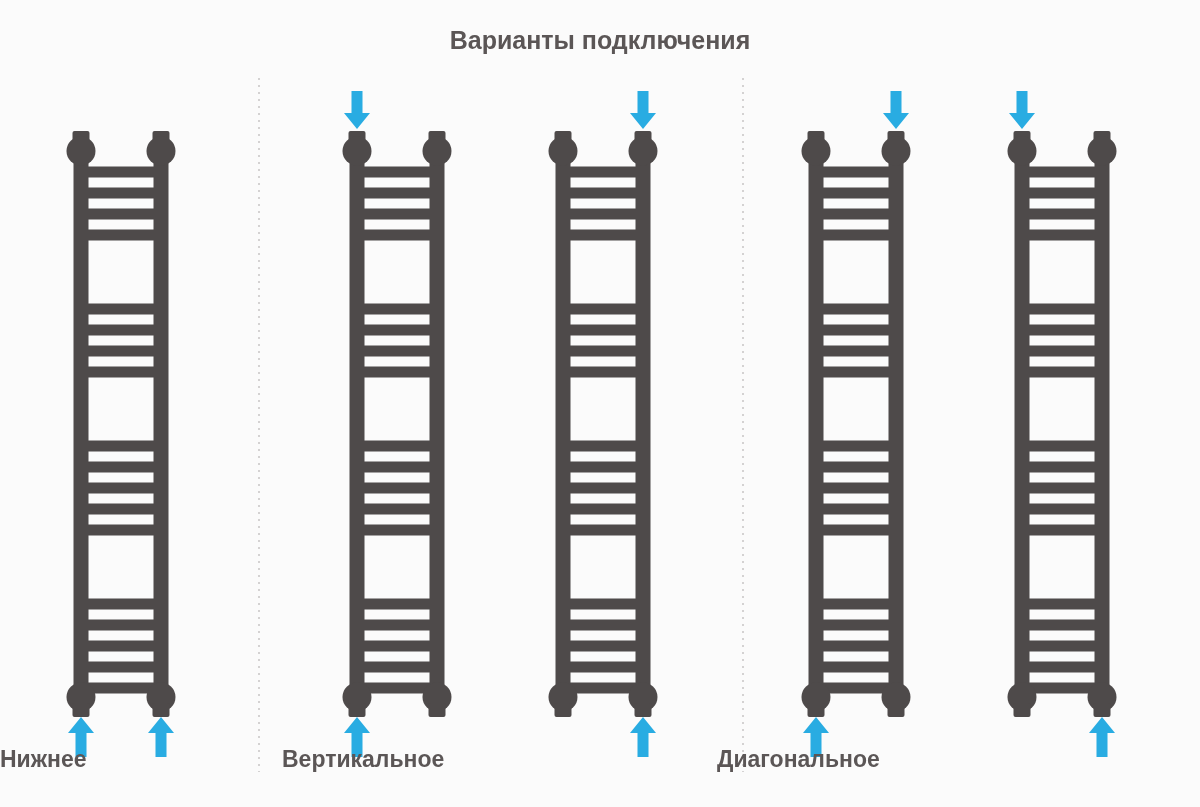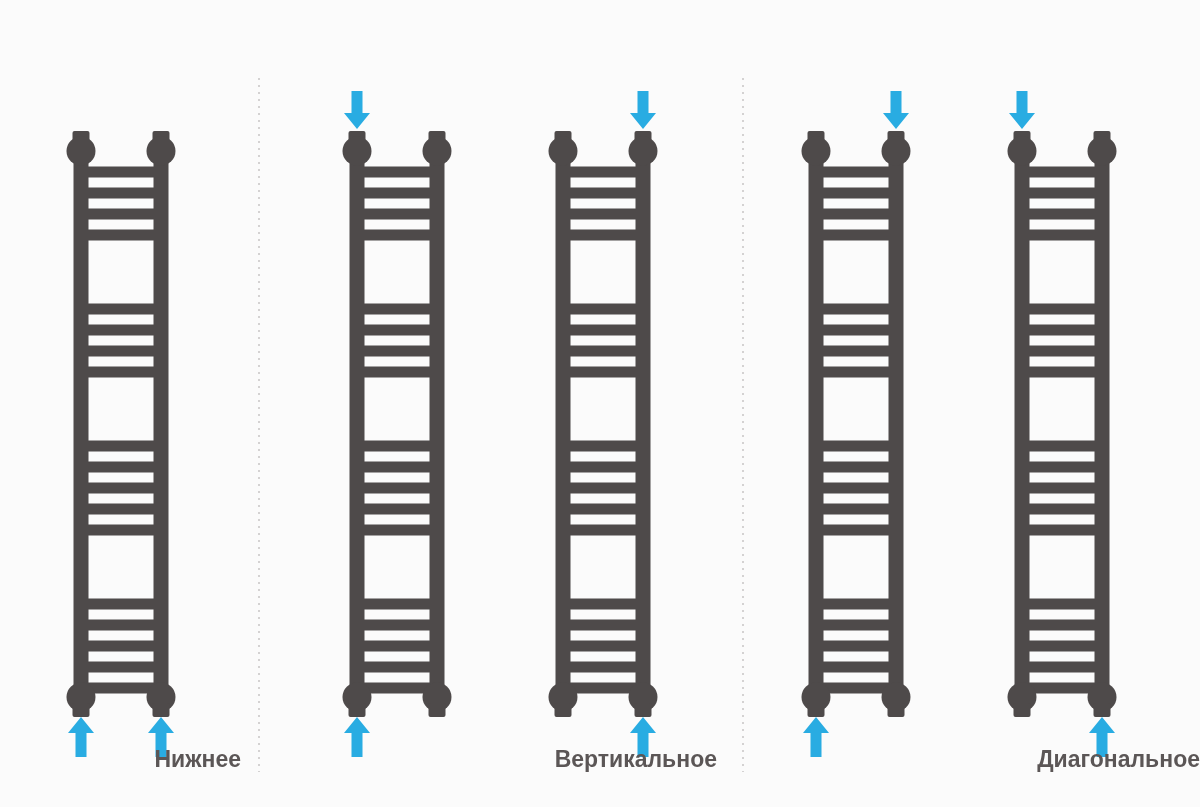--- a/index.html
+++ b/index.html
@@ -42,31 +42,32 @@
   .variant.s2{width:483px;}
   .variant.s3{width:456px;padding-left:21px;}
   .rads{
     display:flex;justify-content:center;gap:46px;
     height:700px;
   }
   .radiator{width:160px;height:700px;}
   .variant-label{
     position:absolute;bottom:12px;left:0;right:0;
     box-sizing:border-box;
-    text-align:right;
+    text-align:left;
     font-size:23px;font-weight:600;color:var(--c-text);
   }
   .variant.s1 .variant-label{padding-right:20px;}
   .variant.s3 .variant-label{padding-left:21px;}
 </style>
 </head>
 <body>
 
 <div class="canvas">
 
+  <h1 class="title">Варианты подключения</h1>
 
   <div class="divider d1"></div>
   <div class="divider d2"></div>
 
   <div class="sections">
 
     <section class="variant s1">
       <div class="rads">
         <div class="radiator"><svg viewBox="0 0 160 700" width="160" height="700">
               <rect x="36" y="81.5" width="88" height="11" fill="#4E4A4A"></rect>

